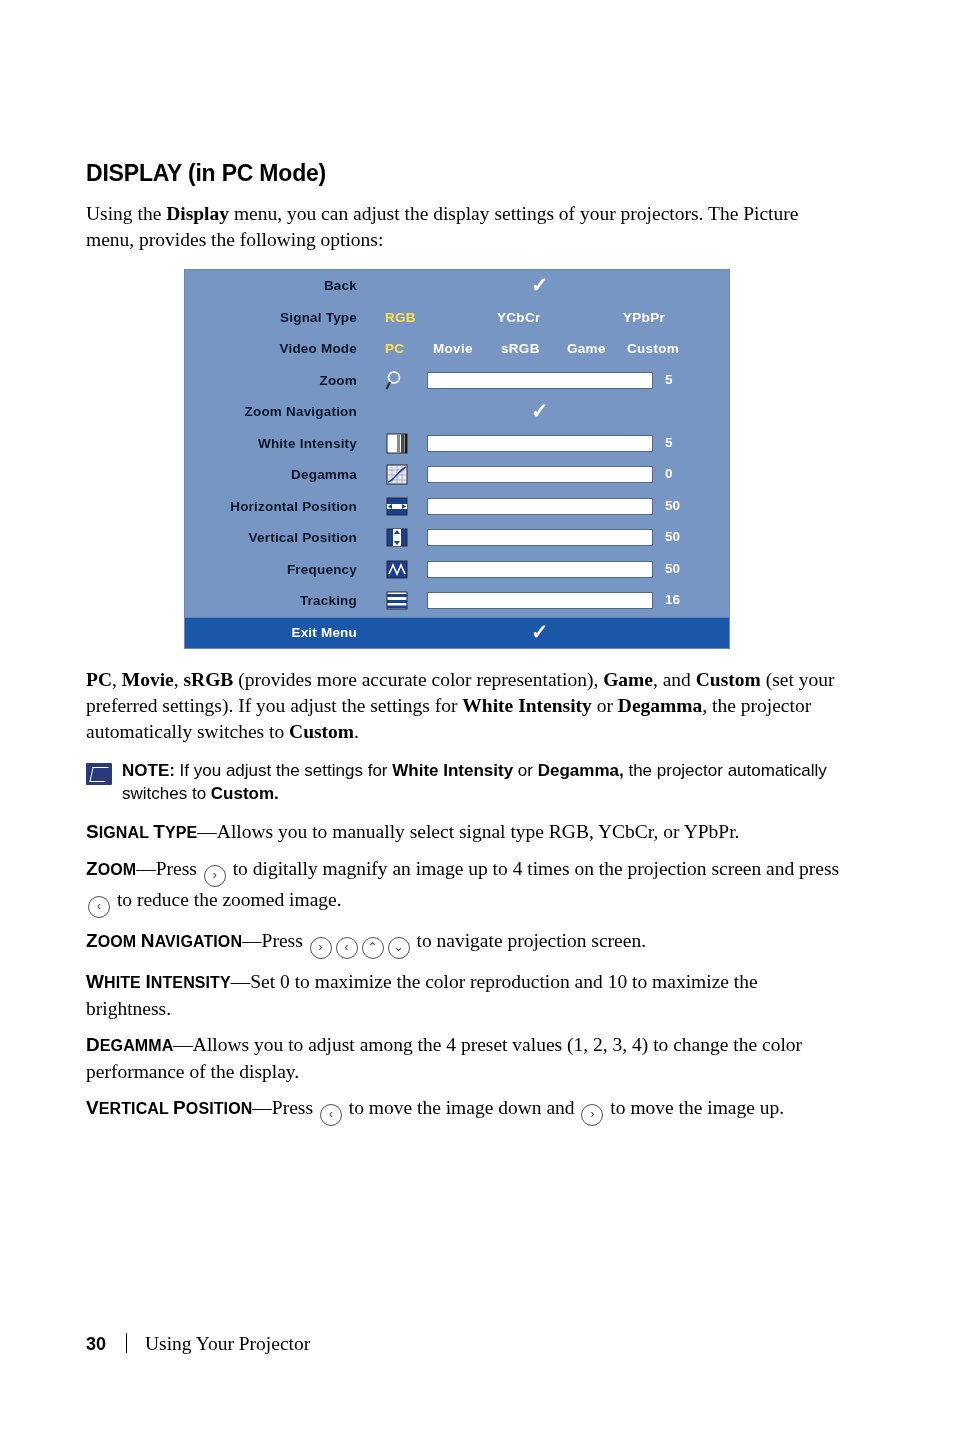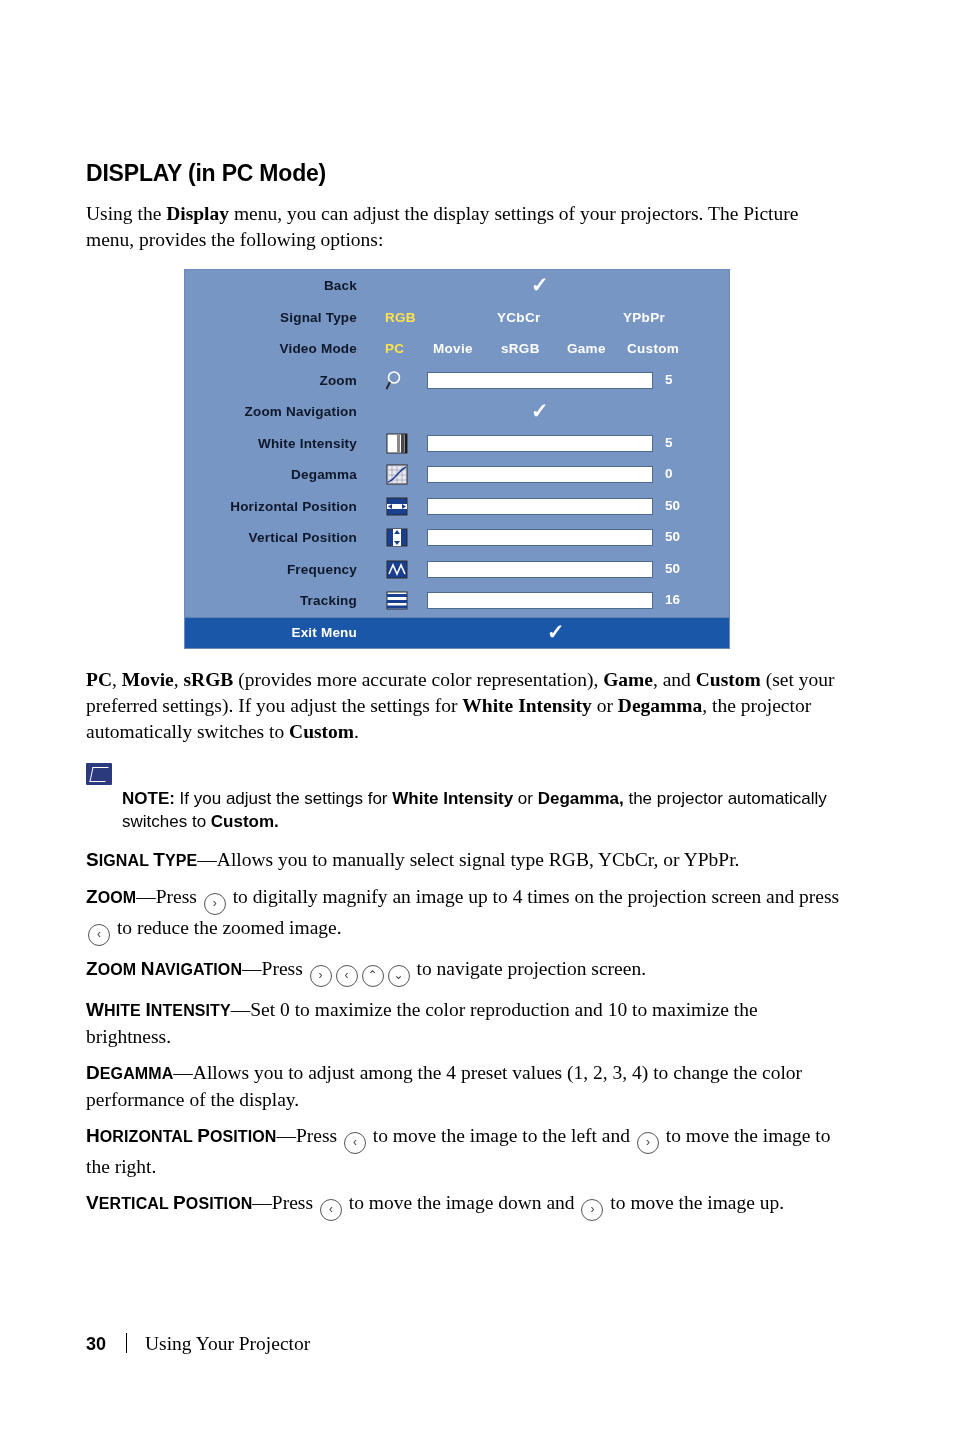--- a/index.html
+++ b/index.html
@@ -123,21 +123,20 @@
     top: 5px;
     width: 24px;
     height: 21px;
   }
   .osd-exit {
     background: #1b57a8;
     height: 30px;
     display: flex;
     align-items: center;
     border-top: 1px solid #5f80b0;
-    gap: 16px;
   }
   .osd-exit .osd-label {
     color: #ffffff;
     width: 186px;
   }
   .osd-exit .check { top: 3px; }
 
   
   .note {
     display: flex;
@@ -161,21 +160,20 @@
     width: 15px; height: 13px;
     border: 1.5px solid #ffffff;
     border-right: none;
     transform: skewX(-12deg);
   }
   .note-text {
     font-family: "Liberation Sans", sans-serif;
     font-size: 17px;
     line-height: 23px;
     width: 712px;
-    margin-top: 28px;
   }
   .note-text .lead { font-weight: bold; }
   .note-text .bb { font-weight: bold; }
 
   
   .sc {
     font-family: "Liberation Sans", sans-serif;
     font-weight: bold;
     font-size: 16px;
     letter-spacing: 0.1px;
@@ -439,24 +437,20 @@
     <p class="body">
       <span class="sc"><span class="cap">W</span><span>HITE </span><span class="cap">I</span><span>NTENSITY</span></span><span>—</span><span>Set 0 to maximize the color reproduction and 10 to maximize</span>
       <span>the brightness.</span>
     </p>
 
     <p class="body">
       <span class="sc"><span class="cap">D</span><span>EGAMMA</span></span><span>—</span><span>Allows you to adjust among the 4 preset values (1, 2, 3, 4) to change</span>
       <span>the color performance of the display.</span>
     </p>
 
-    <p class="body">
-      <span class="sc"><span class="cap">H</span><span>ORIZONTAL </span><span class="cap">P</span><span>OSITION</span></span><span>—</span><span>Press </span><span class="key">‹</span><span> to move the image to the left and </span><span class="key">›</span><span> to move the</span>
-      <span>image to the right.</span>
-    </p>
 
     <p class="body">
       <span class="sc"><span class="cap">V</span><span>ERTICAL </span><span class="cap">P</span><span>OSITION</span></span><span>—</span><span>Press </span><span class="key">‹</span><span> to move the image down and </span><span class="key">›</span><span> to move the image up.</span>
     </p>
 
   </div>
 
   <div class="footer">
     <span class="pnum">30</span>
     <span class="sep"></span>

